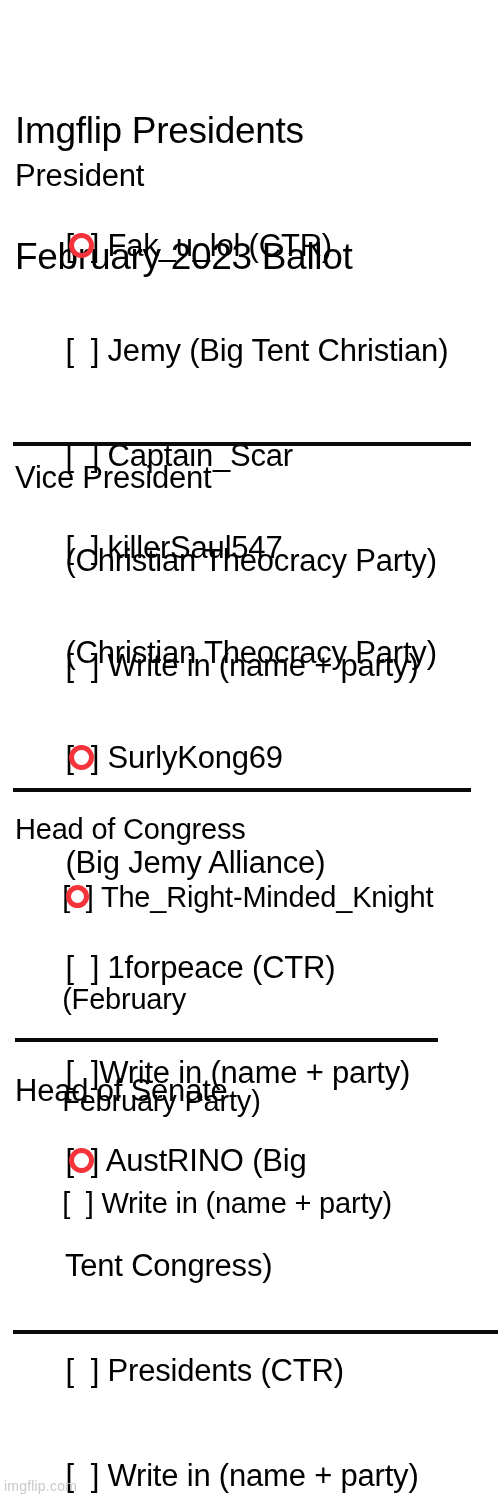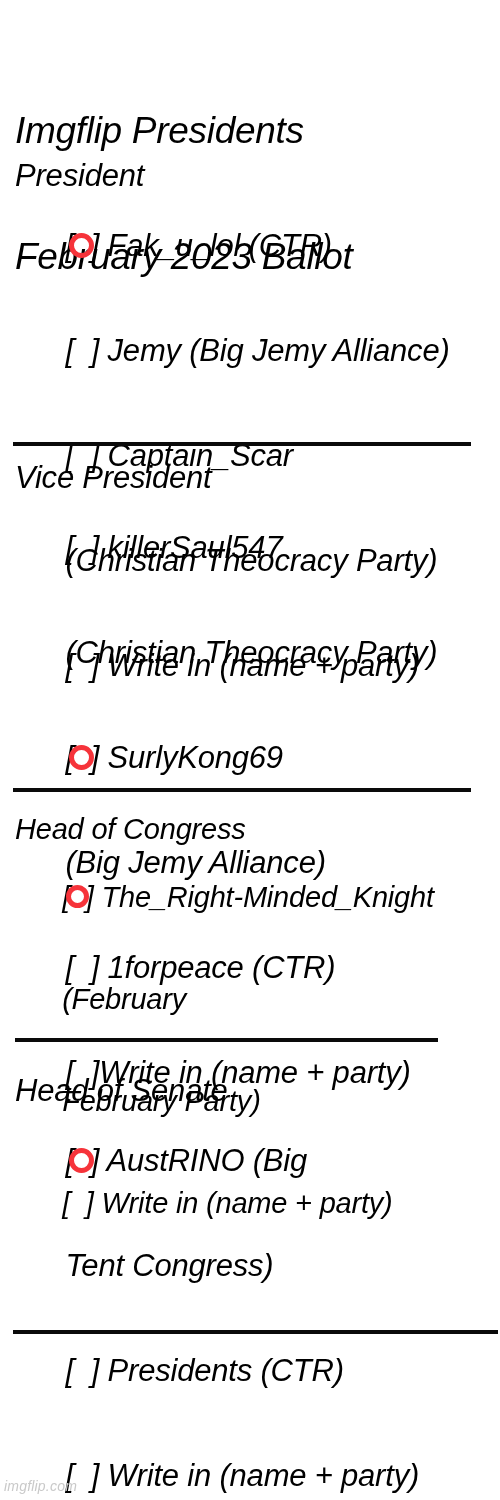--- a/index.html
+++ b/index.html
@@ -16,21 +16,20 @@
     color: #000000;
     -webkit-font-smoothing: antialiased;
   }
 
   .ballot {
     position: absolute;
     left: 0;
     top: 0;
     width: 500px;
     height: 1500px;
-    font-style: italic;
   }
 
   
   .title {
     position: absolute;
     left: 15px;
     top: 26px;
     width: 490px;
     font-size: 37px;
     line-height: 42px;
@@ -94,21 +93,21 @@
     <div>Imgflip Presidents</div>
     <div>February 2023 Ballot</div>
   </div>
 
   <div class="block sz-a" style="top:158px;">
     <div class="line heading">President</div>
     <div class="line">
       <span class="mark-wrap">[  ]<span class="redmark" style="border-color: rgb(246, 51, 58); width: 24.8px; height: 24.8px; left: 3.72px; top: 5.27px;"></span></span><span> Fak_u_lol (CTR)</span>
     </div>
     <div class="line">
-      <span class="mark-wrap">[  ]</span><span> Jemy (Big Jemy Alliance)</span>
+      <span class="mark-wrap">[  ]</span><span> Jemy (Big Tent Christian)</span>
     </div>
     <div class="line">
       <span class="mark-wrap">[  ]</span><span> Captain_Scar</span>
     </div>
     <div class="line">
       <span>(Christian Theocracy Party)</span>
     </div>
     <div class="line">
       <span class="mark-wrap">[  ]</span><span> Write in (name + party)</span>
     </div>

